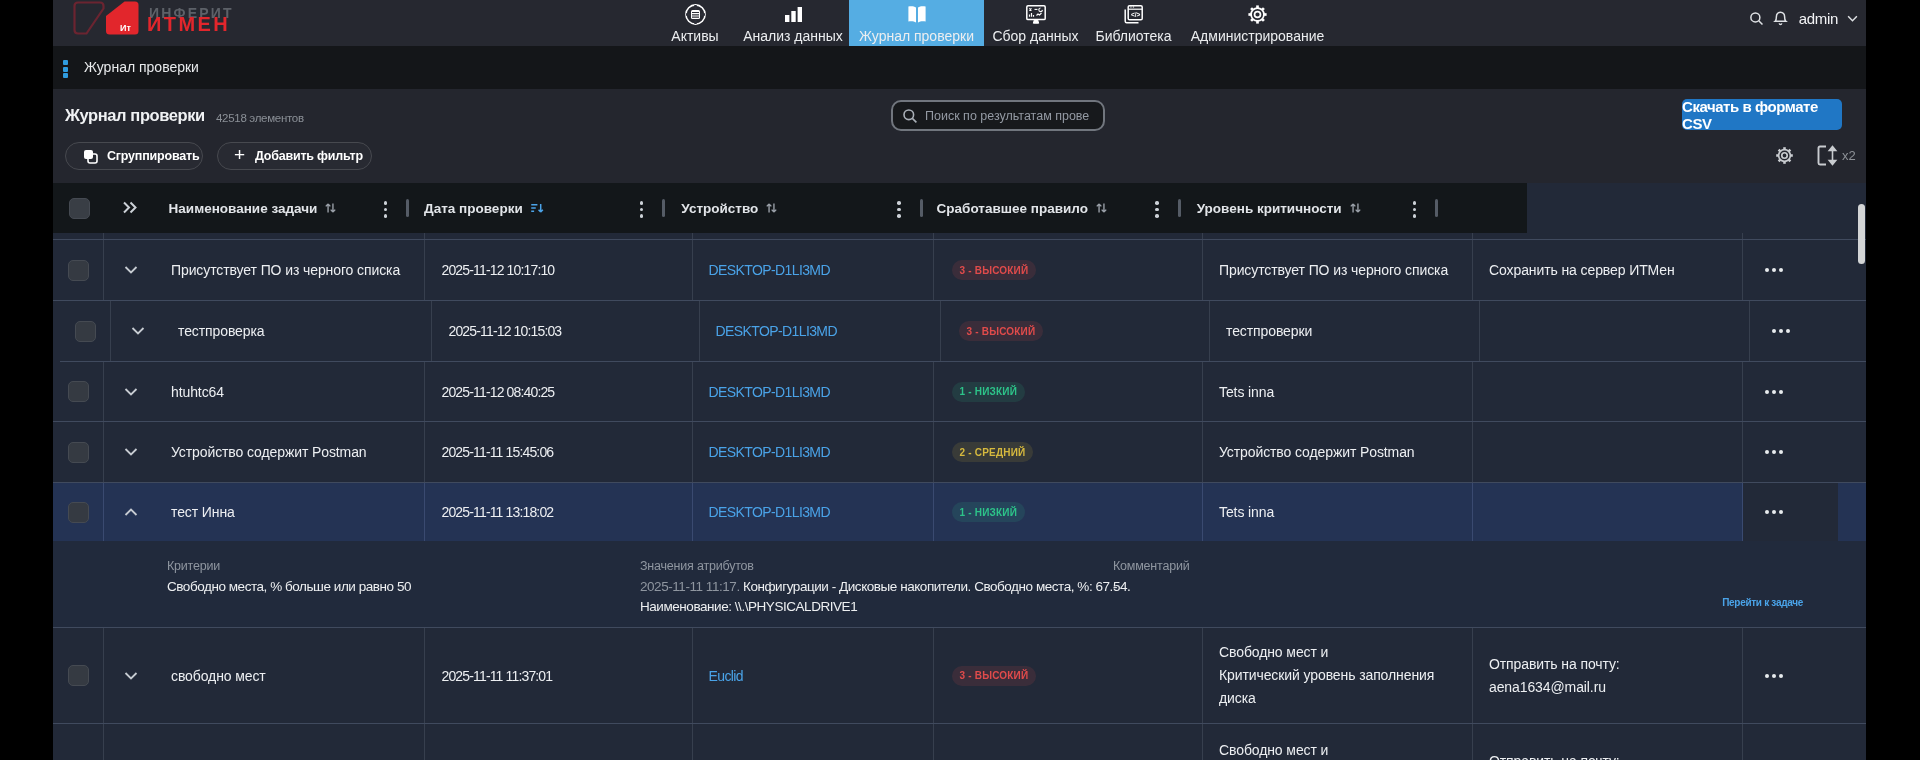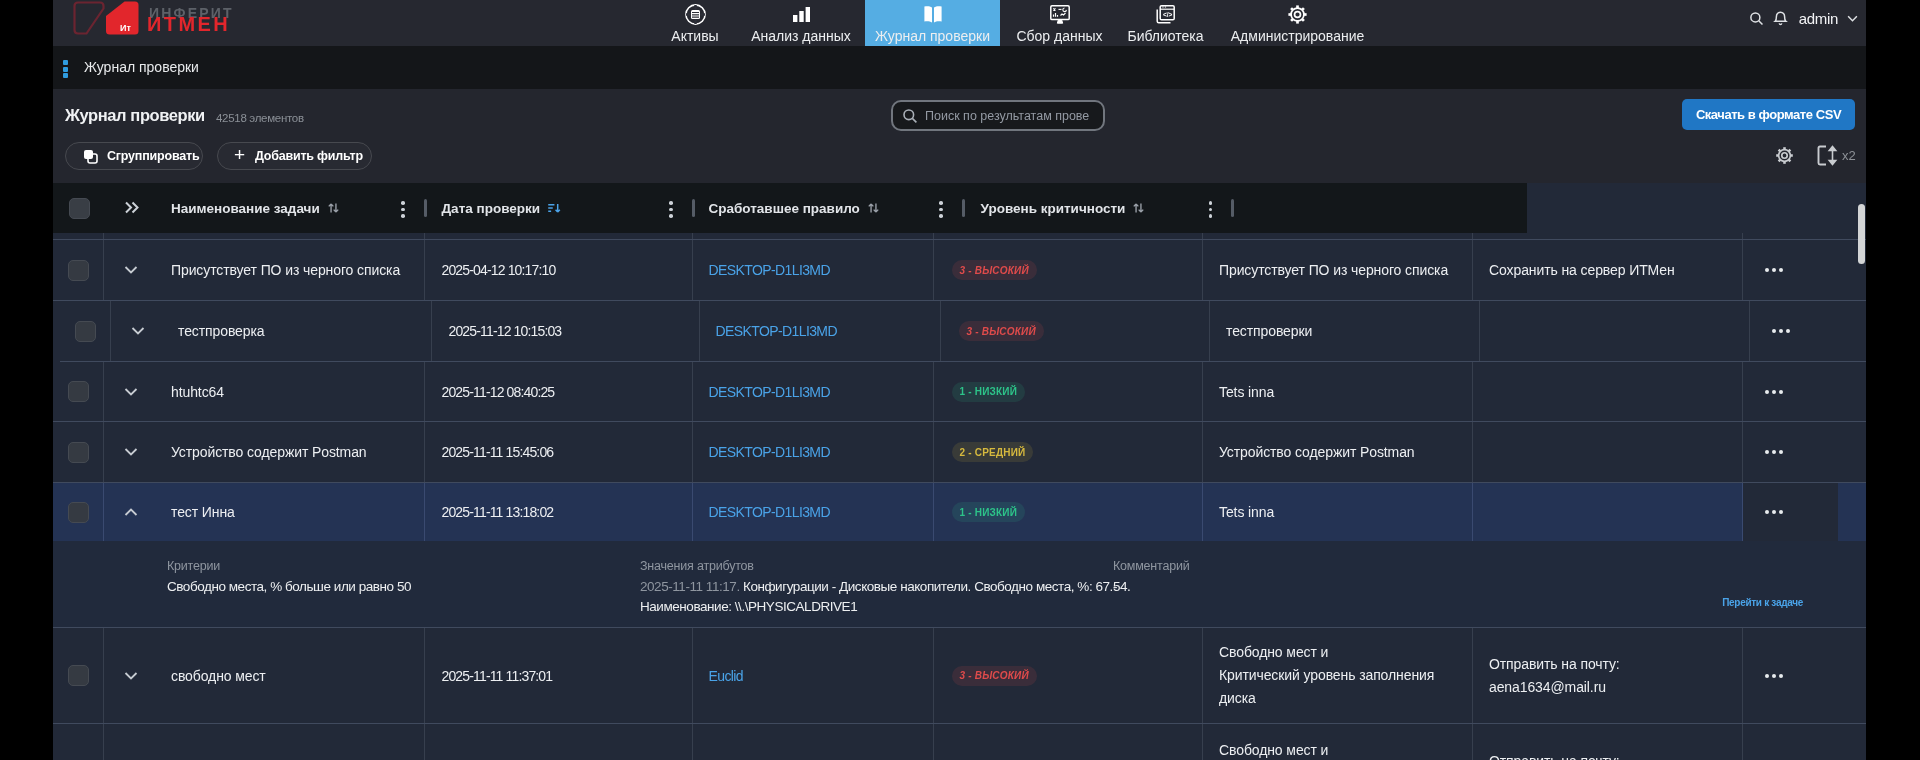--- a/index.html
+++ b/index.html
@@ -8,21 +8,21 @@
     font-family:"Liberation Sans", sans-serif; }
   #app { position:absolute; left:53px; top:0; width:1813px; height:760px; background:#24262e; }
 
   
   .hdr { position:absolute; left:0; top:0; width:1813px; height:46px; background:#262830; }
   .logo { position:absolute; left:18px; top:1px; height:34px; }
   .logo-txt1 { position:absolute; left:96px; top:5px; font-size:14px; font-weight:bold;
     letter-spacing:2.2px; color:#5d6168; }
   .logo-txt2 { position:absolute; left:94px; top:13px; font-size:20px; font-weight:bold;
     letter-spacing:2.4px; color:#e2262c; }
-  .tabs { position:absolute; left:600px; top:0; height:59px; display:flex;gap:8px; }
+  .tabs { position:absolute; left:600px; top:0; height:59px; display:flex; }
   .tab { height:46px; display:flex; flex-direction:column; align-items:center;
     justify-content:flex-start; padding-top:3px; color:#eceef0; }
   .tab svg { display:block; }
   .tab .lbl { font-size:14px; margin-top:2px; white-space:nowrap; }
   .tab.active { background:#55ade3; }
   .hdr-right { position:absolute; right:8px; top:0; height:36px; display:flex; align-items:center; }
 
   
   .crumb { position:absolute; left:0; top:46px; width:1813px; height:43px; background:#141619; }
   .crumb-ico { position:absolute; left:10px; top:14px; }
@@ -33,22 +33,22 @@
   .tool { position:absolute; left:0; top:89px; width:1813px; height:94px; background:#24262e; }
   .title { position:absolute; left:12px; top:17px; font-size:16.5px; font-weight:bold; letter-spacing:-0.4px; color:#f0f2f4; }
   .count { position:absolute; left:163px; top:23px; font-size:11.5px; letter-spacing:-0.3px; color:#8b9097; }
   .btn { position:absolute; height:28px; border:1px solid #47494f; border-radius:14px;
     background:#282a32; color:#fff; font-size:12.5px; font-weight:600; letter-spacing:-0.2px; white-space:nowrap;
     display:flex; align-items:center; }
   .search { position:absolute; left:838px; top:11px; width:214px; height:31px;
     border:2px solid #71767e; border-radius:10px; background:#17191c;
     display:flex; align-items:center; padding-left:9px; }
   .search .ph { color:#949aa3; font-size:12.5px; margin-left:7px; white-space:nowrap; overflow:hidden; }
-  .csv { position:absolute; left:1629px; top:10px; width:173px; height:31px; background:#2077c5;
-    border-radius:5px; color:#fff; font-weight:bold; font-size:13px; letter-spacing:-0.45px;
+  .csv { position:absolute; left:1629px; top:10px; width:160px; height:31px; background:#2077c5;
+    border-radius:5px; color:#fff; font-weight:bold; font-size:15px; letter-spacing:-0.45px;
     display:flex; align-items:center; justify-content:center; }
   .tool-ico { position:absolute; top:56px; }
   .x2 { position:absolute; left:1789px; top:59px; font-size:13px; color:#8d9197; }
 
   
   .tbl { position:absolute; left:0; top:183px; width:1813px; height:577px; background:#222938; overflow:hidden; }
   .thead { position:absolute; left:0; top:0; width:1474px; height:50px; background:#13171a;
     display:flex; }
   .th { position:relative; height:50px; display:flex; align-items:center; font-size:13.5px;
     font-weight:600; color:#e2e5e9; }
@@ -68,21 +68,21 @@
   .c3 { width:241px; padding-left:16px; }
   .c4 { width:269.5px; padding-left:18px; }
   .c5 { width:270px; padding-left:16px; }
   .c6 { width:270px; padding-left:16px; }
   .c7 { width:95px; padding-left:22px; }
   .chk { width:21px; height:21px; border-radius:5px; background:#353a42; border:1px solid #454a52; }
   .chev { position:absolute; left:20px; }
   .link { color:#4aa3e8; letter-spacing:-0.6px; }
   .badge { height:20px; border-radius:10px; font-size:10px; font-weight:bold;
     letter-spacing:0.2px; display:flex; align-items:center; padding:0 8px; }
-  .b-red { color:#e04b4b; background:rgba(224,75,75,0.13);font-style:italic; }
+  .b-red { color:#e04b4b; background:rgba(224,75,75,0.13); }
   .b-grn { color:#2dc389; background:rgba(45,195,137,0.13); }
   .b-yel { color:#d6b93e; background:rgba(214,185,62,0.13); }
   .mdots { display:flex; }
   .mdots i { width:4px; height:4px; border-radius:50%; background:#e8ebee; margin-right:3px; }
   .selrow { background:#243354; }
   .selrow .cell { border-right-color:#3a4a70; }
 
   .expand { position:relative; height:87px; background:#212a3c; border-bottom:1px solid #404a5e;
     font-size:13.5px; letter-spacing:-0.45px; color:#edeff1; }
   .expand .glbl { position:absolute; font-size:12.5px; letter-spacing:-0.2px; color:#8f96a0; }
@@ -269,20 +269,32 @@
           <path d="M1.5 3 H9 M1.5 7 H7 M1.5 11 H5"></path>
           <path d="M13 2 V12 M13 12 L10.4 9.2 M13 12 L15.6 9.2"></path>
         </svg>
         <div class="dots3" style="right:20px;">
             <i></i>
             <i></i>
             <i></i>
           </div>
         <div class="sep"></div>
       </div>
+      <div class="th" style="width:269px; padding-left:18px;">Устройство
+        <svg class="sort" width="13" height="12" viewBox="0 0 16 14" fill="none" stroke="#9aa0a8" stroke-width="1.7">
+          <path d="M5 12.5 V2 M5 2 L2.2 5 M5 2 L7.8 5"></path>
+          <path d="M11 1.5 V12 M11 12 L8.2 9 M11 12 L13.8 9"></path>
+        </svg>
+        <div class="dots3" style="right:20px;">
+            <i></i>
+            <i></i>
+            <i></i>
+          </div>
+        <div class="sep"></div>
+      </div>
       <div class="th" style="width:270px; padding-left:16px;">Сработавшее правило
         <svg class="sort" width="13" height="12" viewBox="0 0 16 14" fill="none" stroke="#9aa0a8" stroke-width="1.7">
           <path d="M5 12.5 V2 M5 2 L2.2 5 M5 2 L7.8 5"></path>
           <path d="M11 1.5 V12 M11 12 L8.2 9 M11 12 L13.8 9"></path>
         </svg>
         <div class="dots3" style="right:20px;">
             <i></i>
             <i></i>
             <i></i>
           </div>
@@ -319,21 +331,21 @@
       <div class="row" style="height:61px;">
         <div class="cell c0">
             <span class="chk"></span>
           </div>
         <div class="cell c1">
           <svg class="chev" width="14" height="8" viewBox="0 0 14 8" fill="none" stroke="#c7ccd2" stroke-width="1.8">
               <path d="M1.5 1 L7 6.5 L12.5 1"></path>
             </svg>
           Присутствует ПО из черного списка
         </div>
-        <div class="cell c2">2025-04-12 10:17:10</div>
+        <div class="cell c2">2025-11-12 10:17:10</div>
         <div class="cell c3">
             <span class="link">DESKTOP-D1LI3MD</span>
           </div>
         <div class="cell c4">
             <span class="badge b-red">3 - ВЫСОКИЙ</span>
           </div>
         <div class="cell c5">Присутствует ПО из черного списка</div>
         <div class="cell c6">Сохранить на сервер ИТМен</div>
         <div class="cell c7 last">
             <div class="mdots">

